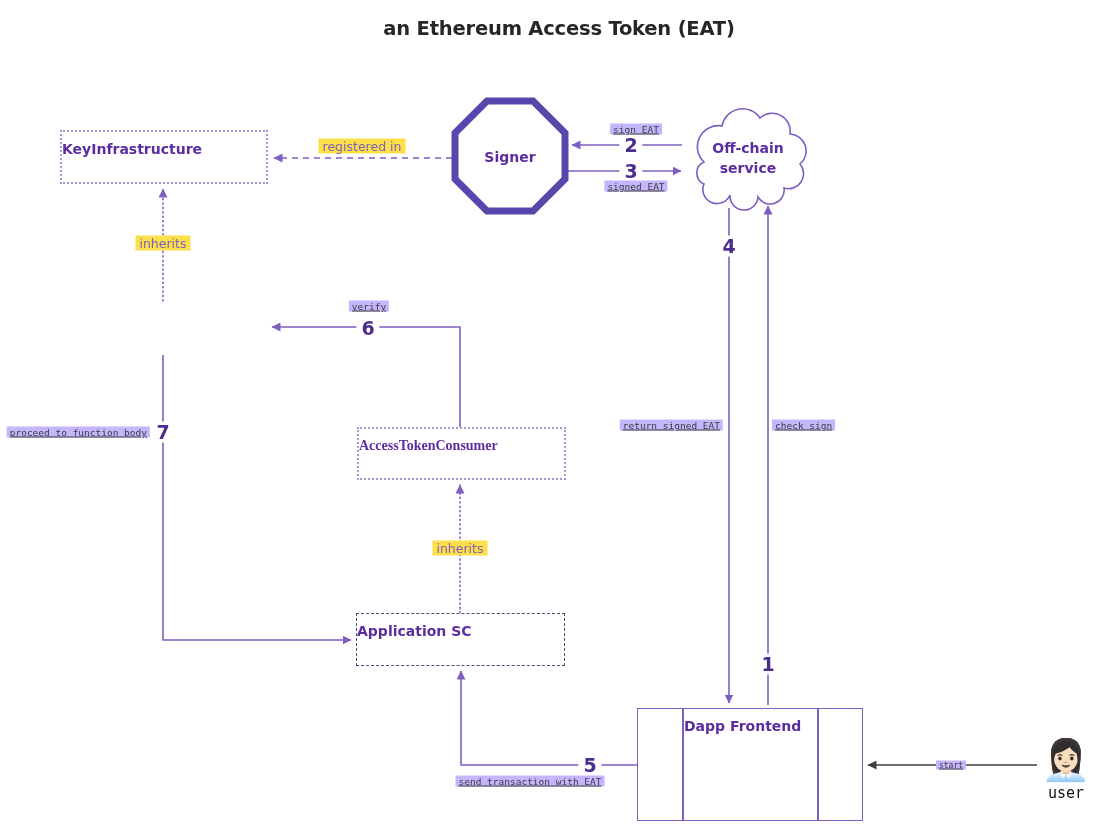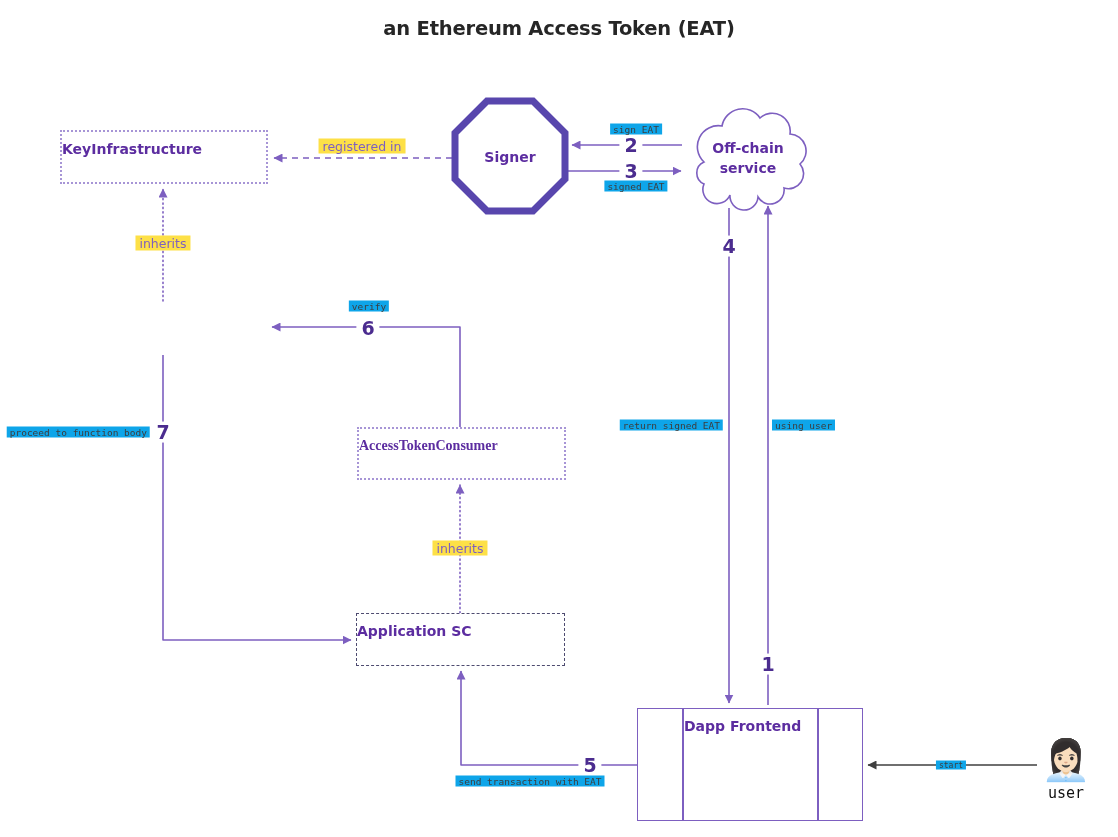--- a/index.html
+++ b/index.html
@@ -43,21 +43,21 @@
   .node.dashed-box{border:1.6px dashed var(--dark-dash);}
   .divider{position:absolute;top:0;bottom:0;width:1.5px;background:var(--purple-line);}
   .shape-label{
     position:absolute;z-index:3;color:var(--purple-text);font-weight:bold;
     font-size:14px;text-align:center;transform:translate(-50%,-50%);line-height:1.45;
     background:transparent;
   }
   .mono-label{
     position:absolute;z-index:4;font-family:"DejaVu Sans Mono",monospace;
     font-size:9.5px;color:var(--label-text);transform:translate(-50%,-50%);
-    white-space:nowrap;background:#0ea5e9;padding:0 3px;
+    white-space:nowrap;background:#c4b5fd;padding:0 3px;text-decoration:underline;
   }
   .mono-label.right-anchor{transform:translate(-100%,-50%);}
   .mono-label.left-anchor{transform:translate(0,-50%);}
   .purple-label{
     position:absolute;z-index:4;font-size:12.5px;color:var(--purple-line);
     transform:translate(-50%,-50%);white-space:nowrap;background:#fde047;padding:0 4px;
   }
   .num{
     position:absolute;z-index:4;font-weight:bold;font-size:19px;color:var(--number-text);
     transform:translate(-50%,-50%);background:#ffffff;padding:0 5px;line-height:1.1;
@@ -137,21 +137,21 @@
   <span class="num" style="left:631px;top:145px;">2</span>
   <span class="num" style="left:631px;top:171px;">3</span>
   <span class="num" style="left:729px;top:246px;">4</span>
   <span class="num" style="left:590px;top:765px;">5</span>
   <span class="num" style="left:368px;top:328px;">6</span>
   <span class="num" style="left:163px;top:432px;">7</span>
 
   <span class="mono-label" style="left:636px;top:129px;">sign EAT</span>
   <span class="mono-label" style="left:636px;top:186px;">signed EAT</span>
   <span class="mono-label right-anchor" style="left:723px;top:425px;">return signed EAT</span>
-  <span class="mono-label left-anchor" style="left:772px;top:425px;">using user</span>
+  <span class="mono-label left-anchor" style="left:772px;top:425px;">check sign</span>
   <span class="mono-label" style="left:530px;top:781px;">send transaction with EAT</span>
   <span class="mono-label" style="left:369px;top:306px;">verify</span>
   <span class="mono-label right-anchor" style="left:150px;top:432px;">proceed to function body</span>
   <span class="mono-label" style="left:951px;top:765px;font-size:8px;">start</span>
 
   <span class="purple-label" style="left:362px;top:146px;">registered in</span>
   <span class="purple-label" style="left:163px;top:243px;">inherits</span>
   <span class="purple-label" style="left:460px;top:548px;">inherits</span>
 
   <div class="user-figure" style="left:1037px;top:738px;width:58px;">

